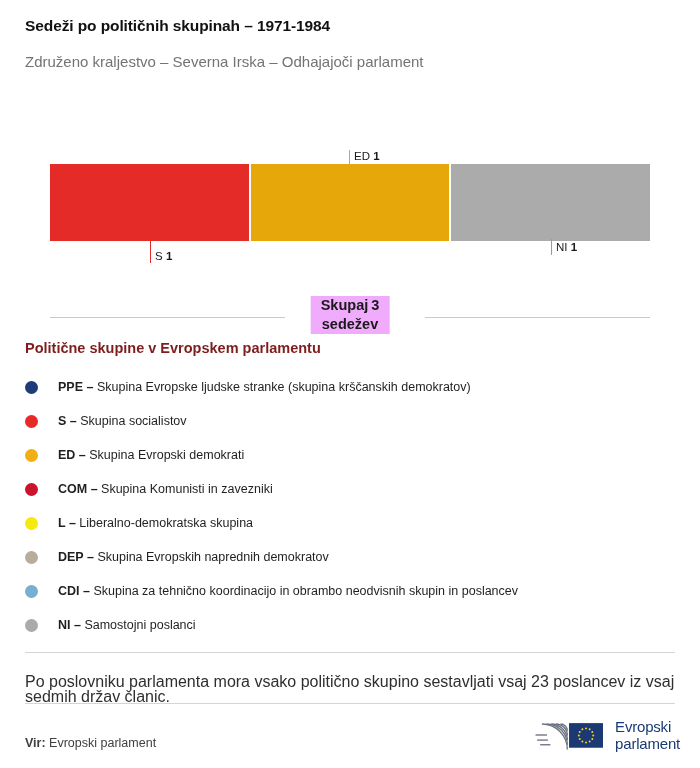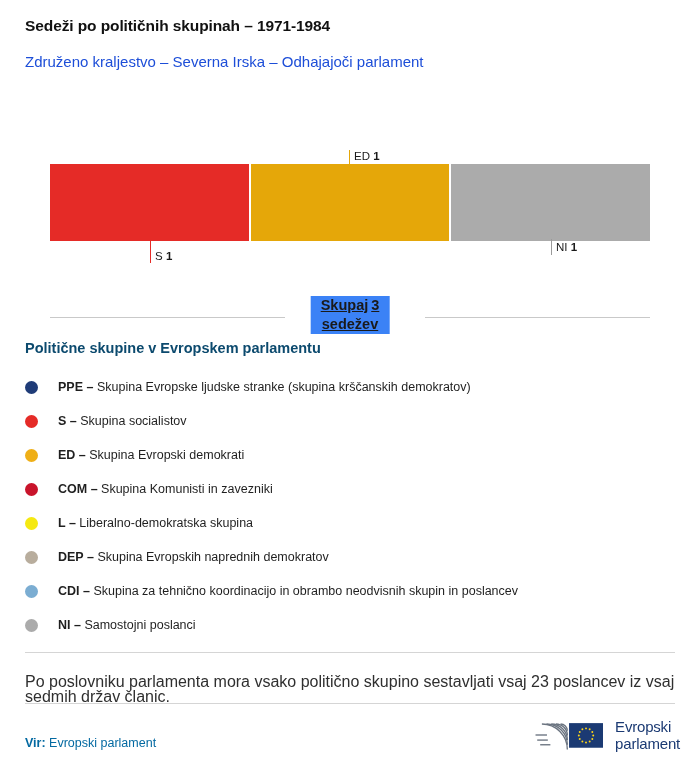--- a/index.html
+++ b/index.html
@@ -27,21 +27,21 @@
     font-size: 15.5px;
     font-weight: bold;
     color: #111111;
     letter-spacing: -0.1px;
     margin: 0;
     line-height: 20px;
   }
   .chart-subtitle {
     font-size: 15px;
     font-weight: normal;
-    color: #1d4ed8;
+    color: #737373;
     margin: 0;
     padding-top: 16px;
     line-height: 20px;
   }
 
   
   .bar-area {
     position: absolute;
     left: 0;
     top: 150px;
@@ -137,34 +137,33 @@
   .total-text {
     position: absolute;
     left: 50%;
     top: 0;
     transform: translateX(-50%);
     text-align: center;
     font-size: 14.5px;
     font-weight: bold;
     color: #1a1a1a;
     line-height: 19px;
-    background: #3b82f6;
+    background: #f0abfc;
     padding: 0 10px;
-    text-decoration: underline;
   }
   .total-text .tnum { padding-left: 3px; }
 
   
   .legend-heading {
     position: absolute;
     left: 25px;
     top: 340px;
     font-size: 14.5px;
     font-weight: bold;
-    color: #0c4a6e;
+    color: #7f1d1d;
   }
   .legend {
     position: absolute;
     left: 25px;
     top: 370px;
     width: 660px;
   }
   .legend-item {
     display: flex;
     align-items: center;
@@ -211,21 +210,21 @@
     top: 703px;
     width: 650px;
     height: 1px;
     background: #d5d5d5;
   }
   .source {
     position: absolute;
     left: 25px;
     top: 735px;
     font-size: 12.5px;
-    color: #0369a1;
+    color: #404040;
     line-height: 16px;
   }
   .source .lbl { font-weight: bold; }
 
   
   .ep-logo {
     position: absolute;
     left: 530px;
     top: 712px;
     width: 150px;

